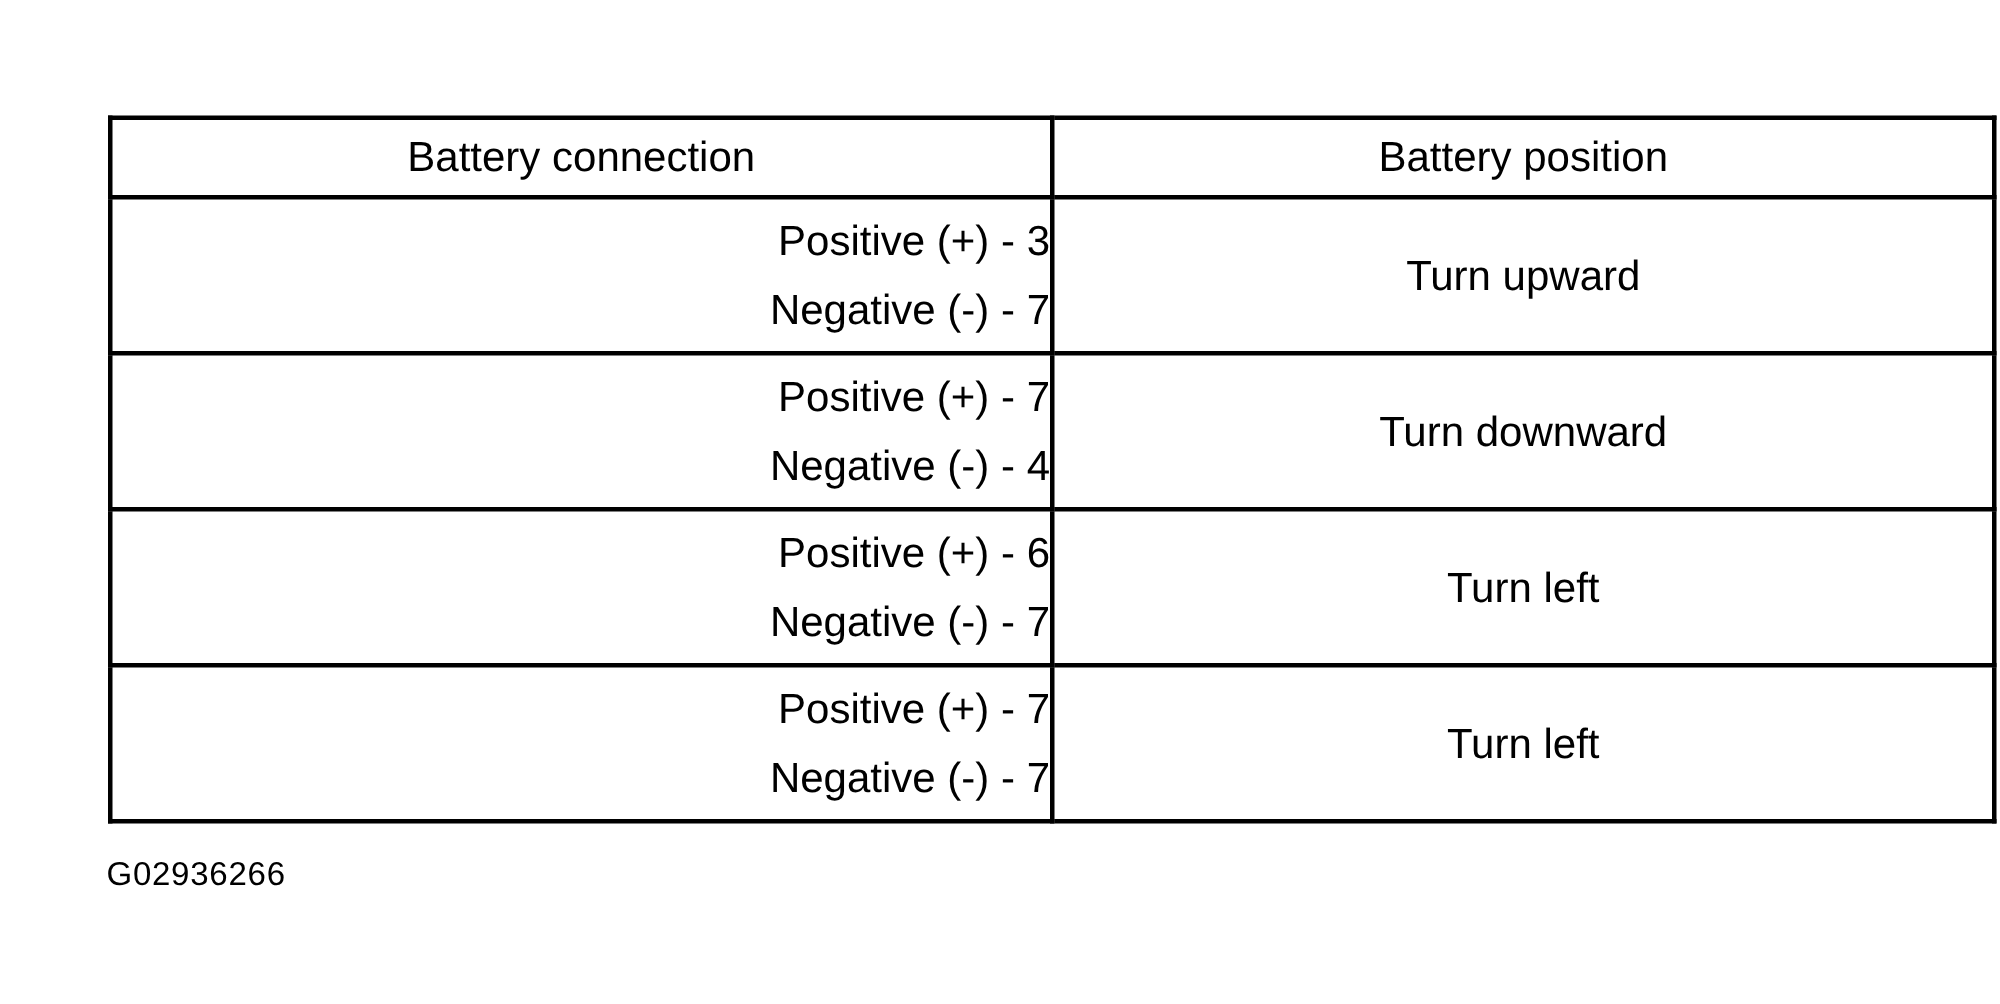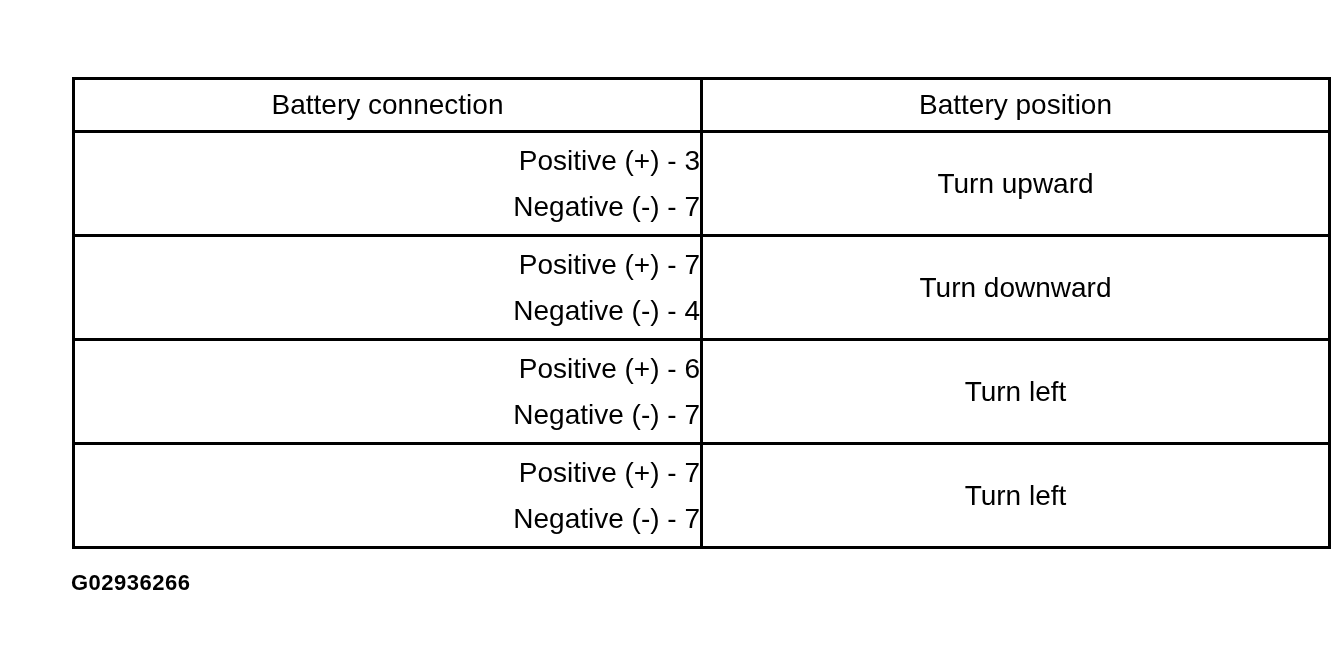--- a/index.html
+++ b/index.html
@@ -47,21 +47,21 @@
   td.battery-cell .line {
     display: block;
     line-height: 46px;
     text-align: right;
   }
   .figure-id {
     position: absolute;
     left: 36px;
     top: 570px;
     font-size: 22px;
-    font-weight: 700;
+    font-weight: 400;
     letter-spacing: 0.5px;
   }
 </style>
 </head>
 <body>
 
 <div class="page">
 
   <table class="mirror-table">
     <thead>

